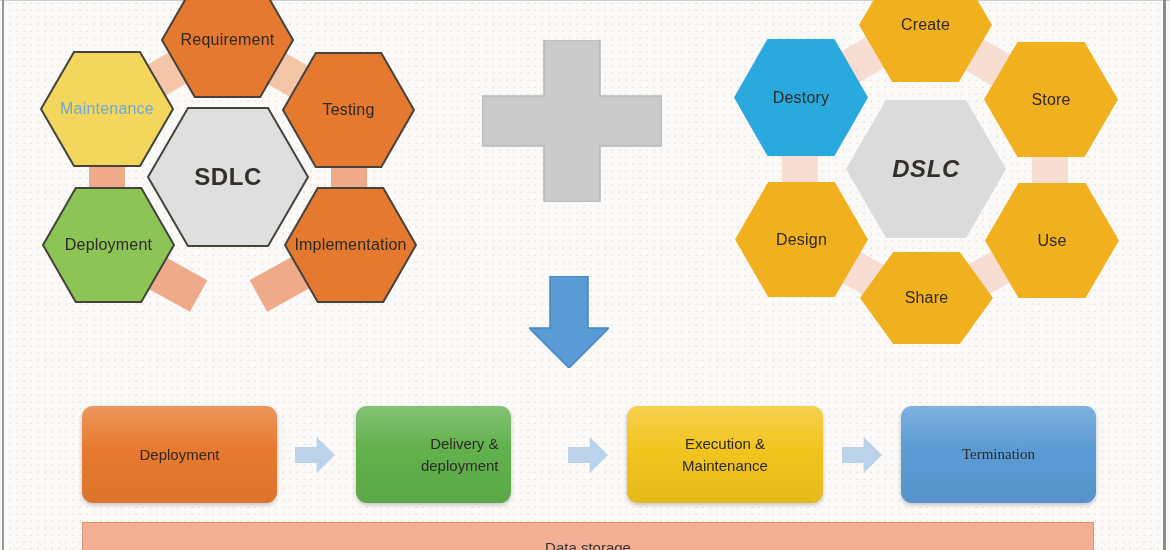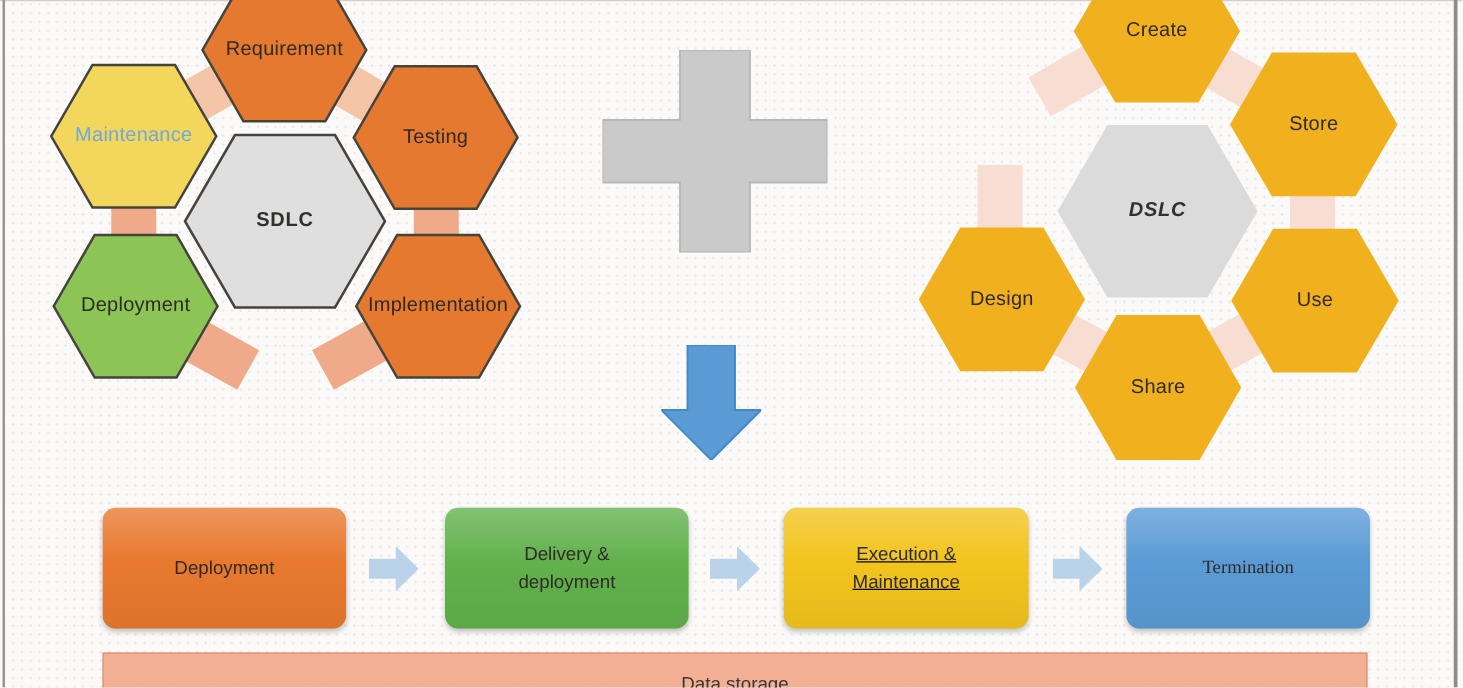--- a/index.html
+++ b/index.html
@@ -17,21 +17,21 @@
   .frame-right{position:absolute;left:1163px;top:0;width:3px;height:550px;background:#8d8d8d;}
   .frame-top{position:absolute;left:0;top:0;width:1170px;height:1px;background:#cfcfcf;}
 
   
   .hex{position:absolute;z-index:2;}
   .hex svg{position:absolute;inset:0;width:100%;height:100%;display:block;overflow:visible;}
   .hex-label{
     position:absolute;inset:0;display:flex;align-items:center;justify-content:center;
     font-size:16px;color:#2E2A26;letter-spacing:.2px;white-space:nowrap;
   }
-  .hex-center .hex-label{font-size:16px;font-weight:700;letter-spacing:.6px;color:#332F2B;}
+  .hex-center .hex-label{font-size:24px;font-weight:700;letter-spacing:.6px;color:#332F2B;}
 
   
   .conn{position:absolute;width:70px;height:36px;z-index:1;}
   .conn-salmon{background:#EFAA8A;}
   .conn-peach{background:#F5C5A7;}
   .conn-pale{background:#F8DDD2;}
 
   
   .op{position:absolute;z-index:2;}
 
@@ -121,20 +121,26 @@
   <div class="conn conn-pale" style="left:953px;top:256px;transform:rotate(-29deg);"></div>
   <div class="conn conn-pale" style="left:828px;top:256px;transform:rotate(29deg);"></div>
   <div class="conn conn-pale" style="left:765px;top:149px;transform:rotate(90deg);"></div>
 
   <div class="hex" style="left:859px;top:-32px;width:133px;height:114px;">
     <svg viewBox="0 0 131 114" preserveAspectRatio="none">
         <polygon points="32.75,0 98.25,0 131,57 98.25,114 32.75,114 0,57" fill="#F1B01D"></polygon>
       </svg>
     <span class="hex-label">Create</span>
   </div>
+  <div class="hex" style="left:734px;top:39px;width:134px;height:117px;">
+    <svg viewBox="0 0 131 114" preserveAspectRatio="none">
+        <polygon points="32.75,0 98.25,0 131,57 98.25,114 32.75,114 0,57" fill="#2AA9DE"></polygon>
+      </svg>
+    <span class="hex-label">Destory</span>
+  </div>
   <div class="hex" style="left:984px;top:42px;width:134px;height:115px;">
     <svg viewBox="0 0 131 114" preserveAspectRatio="none">
         <polygon points="32.75,0 98.25,0 131,57 98.25,114 32.75,114 0,57" fill="#F1B01D"></polygon>
       </svg>
     <span class="hex-label">Store</span>
   </div>
   <div class="hex hex-center" style="left:846px;top:100px;width:160px;height:138px;font-style:italic;">
     <svg viewBox="0 0 160 138" preserveAspectRatio="none">
         <polygon points="40,0 120,0 160,69 120,138 40,138 0,69" fill="#DCDBDB"></polygon>
       </svg>
@@ -145,36 +151,36 @@
         <polygon points="32.75,0 98.25,0 131,57 98.25,114 32.75,114 0,57" fill="#F1B01D"></polygon>
       </svg>
     <span class="hex-label">Design</span>
   </div>
   <div class="hex" style="left:985px;top:183px;width:134px;height:115px;text-align:center;">
     <svg viewBox="0 0 131 114" preserveAspectRatio="none">
         <polygon points="32.75,0 98.25,0 131,57 98.25,114 32.75,114 0,57" fill="#F1B01D"></polygon>
       </svg>
     <span class="hex-label">Use</span>
   </div>
-  <div class="hex" style="left:860px;top:252px;width:133px;height:116px;">
+  <div class="hex" style="left:860px;top:252px;width:133px;height:92px;">
     <svg viewBox="0 0 131 114" preserveAspectRatio="none">
         <polygon points="32.75,0 98.25,0 131,57 98.25,114 32.75,114 0,57" fill="#F1B01D"></polygon>
       </svg>
     <span class="hex-label">Share</span>
   </div>
 
   <div class="flow-box" style="left: 82px; width: 195px; background-color: rgb(232, 121, 47);">
     <span>Deployment</span>
   </div>
   <div class="flow-arrow" style="left: 295px; background-color: rgb(186, 211, 234);"></div>
-  <div class="flow-box" style="left: 356px; width: 195px; background-color: rgb(97, 177, 76);">
+  <div class="flow-box" style="left: 356px; width: 155px; background-color: rgb(97, 177, 76); text-align: right;">
     <span>Delivery &amp; deployment</span>
   </div>
   <div class="flow-arrow" style="left: 568px; background-color: rgb(186, 211, 234);"></div>
-  <div class="flow-box" style="left: 627px; width: 196px; background-color: rgb(242, 196, 29); text-decoration: underline;">
+  <div class="flow-box" style="left: 627px; width: 196px; background-color: rgb(242, 196, 29);">
     <span>Execution &amp; Maintenance</span>
   </div>
   <div class="flow-arrow" style="left: 842px; background-color: rgb(186, 211, 234);"></div>
   <div class="flow-box" style="left: 901px; width: 195px; background-color: rgb(91, 155, 213); font-family: Liberation Serif, serif;">
     <span>Termination</span>
   </div>
 
   <div class="storage" style="background-color: rgb(242, 175, 148);">
     <span>Data storage</span>
   </div>

